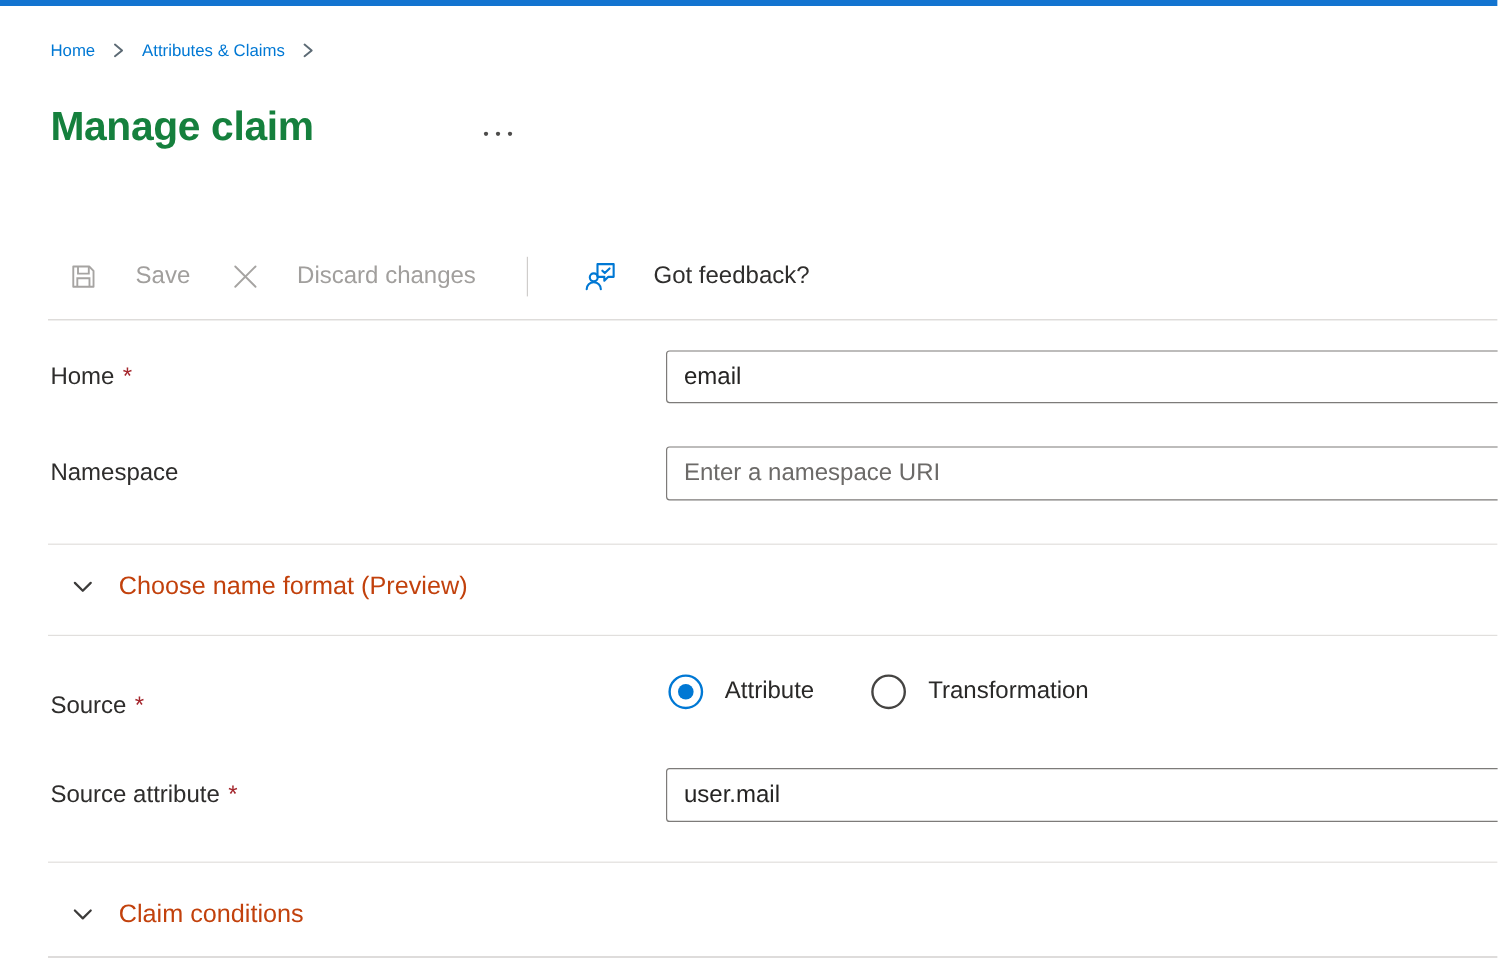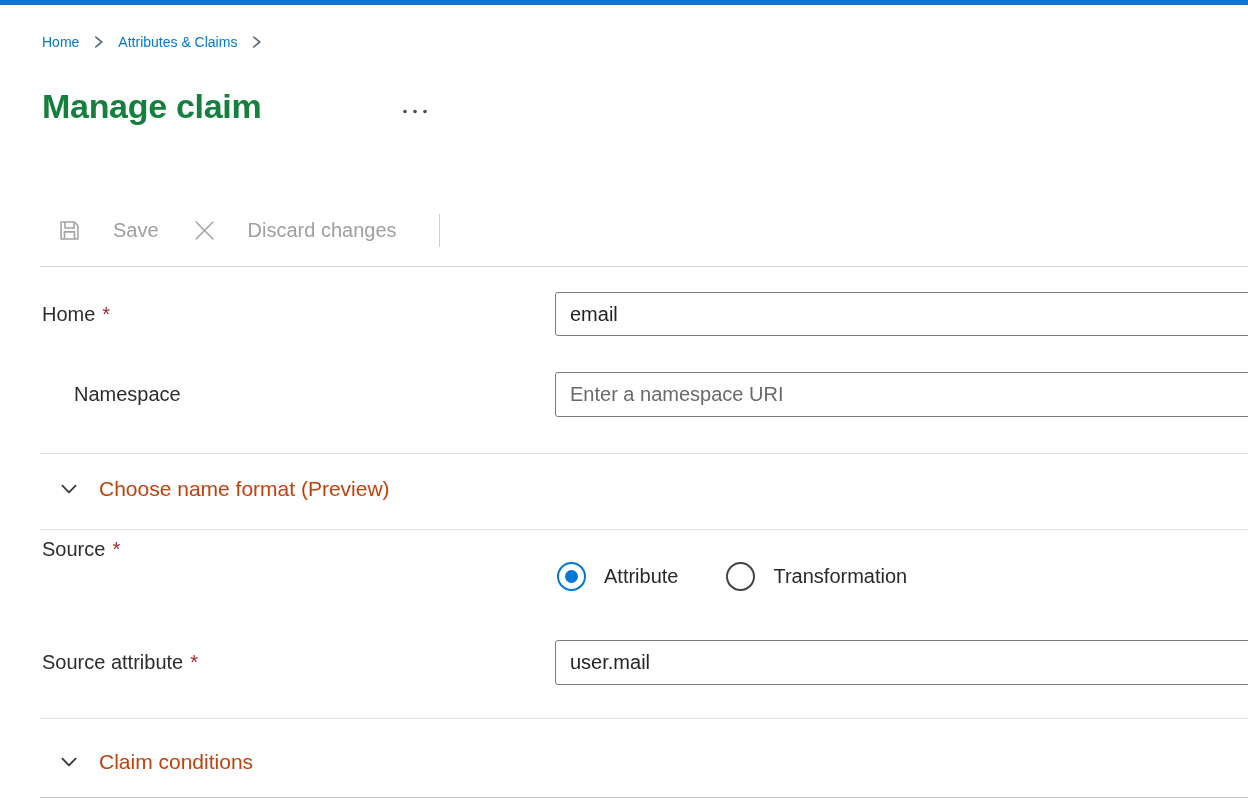--- a/index.html
+++ b/index.html
@@ -29,22 +29,22 @@
 
   .rule { position:absolute; left:40px; right:0; height:1px; background:#e1dfdd; }
   .rule-toolbar { top:266px; background:#d6d4d2; }
   .rule-a { top:453px; } .rule-b { top:529px; } .rule-c { top:718px; }
   .rule-d { top:797px; background:#c8c6c4; }
 
   .flabel { position:absolute; left:42px; font-size:20px; color:#2e2d2c;
     display:flex; align-items:center; }
   .req { color:#a4262c; margin-left:7px; }
   .lbl-name { top:292px; height:44px; }
-  .lbl-namespace { top:372px; height:45px;margin-left:32px; }
-  .lbl-source { top:532px; height:34px; }
+  .lbl-namespace { top:372px; height:45px; }
+  .lbl-source { top:571px; height:34px; }
   .lbl-source-attr { top:640px; height:45px; }
 
   .finput { position:absolute; left:555px; width:712px; border:1px solid #7d7b79;
     border-radius:3px; background:#fff; font-family:inherit; font-size:20px;
     color:#252423; padding:0 14px; outline:none; }
   .finput::placeholder { color:#6c6a68; opacity:1; }
   .in-name { top:292px; height:44px; }
   .in-namespace { top:372px; height:45px; }
   .in-source-attr { top:640px; height:45px; }
 
@@ -102,20 +102,29 @@
       </svg>
       <span>Save</span>
     </button>
     <button class="tb-btn tb-discard disabled">
       <svg width="27" height="27" viewBox="0 0 24 24" fill="none" stroke="#a6a4a2" stroke-width="1.4" stroke-linecap="round">
         <path d="M4.5 4.5l15 15M19.5 4.5l-15 15"></path>
       </svg>
       <span>Discard changes</span>
     </button>
     <span class="tb-sep"></span>
+    <button class="tb-btn">
+      <svg width="29" height="29" viewBox="0 0 28 28" fill="none" stroke="#0078d4" stroke-width="1.7">
+        <path d="M11.5 4h13v10.2h-4.3l-3.2 3.1v-3.1h-5.5z" stroke-linejoin="round"></path>
+        <path d="M15.4 9.2l2 2 3.8-3.8" stroke-linecap="round" stroke-linejoin="round"></path>
+        <circle cx="8.5" cy="14.6" r="3.2"></circle>
+        <path d="M2.8 24.2c0-3.3 2.5-5.6 5.7-5.6s5.7 2.3 5.7 5.6" stroke-linecap="round"></path>
+      </svg>
+      <span>Got feedback?</span>
+    </button>
   </div>
 
   <div class="rule rule-toolbar"></div>
 
   <div class="flabel lbl-name">
     <span>Home</span>
       <span class="req">*</span>
   </div>
   <input class="finput in-name" type="text" value="email" style="">
 

